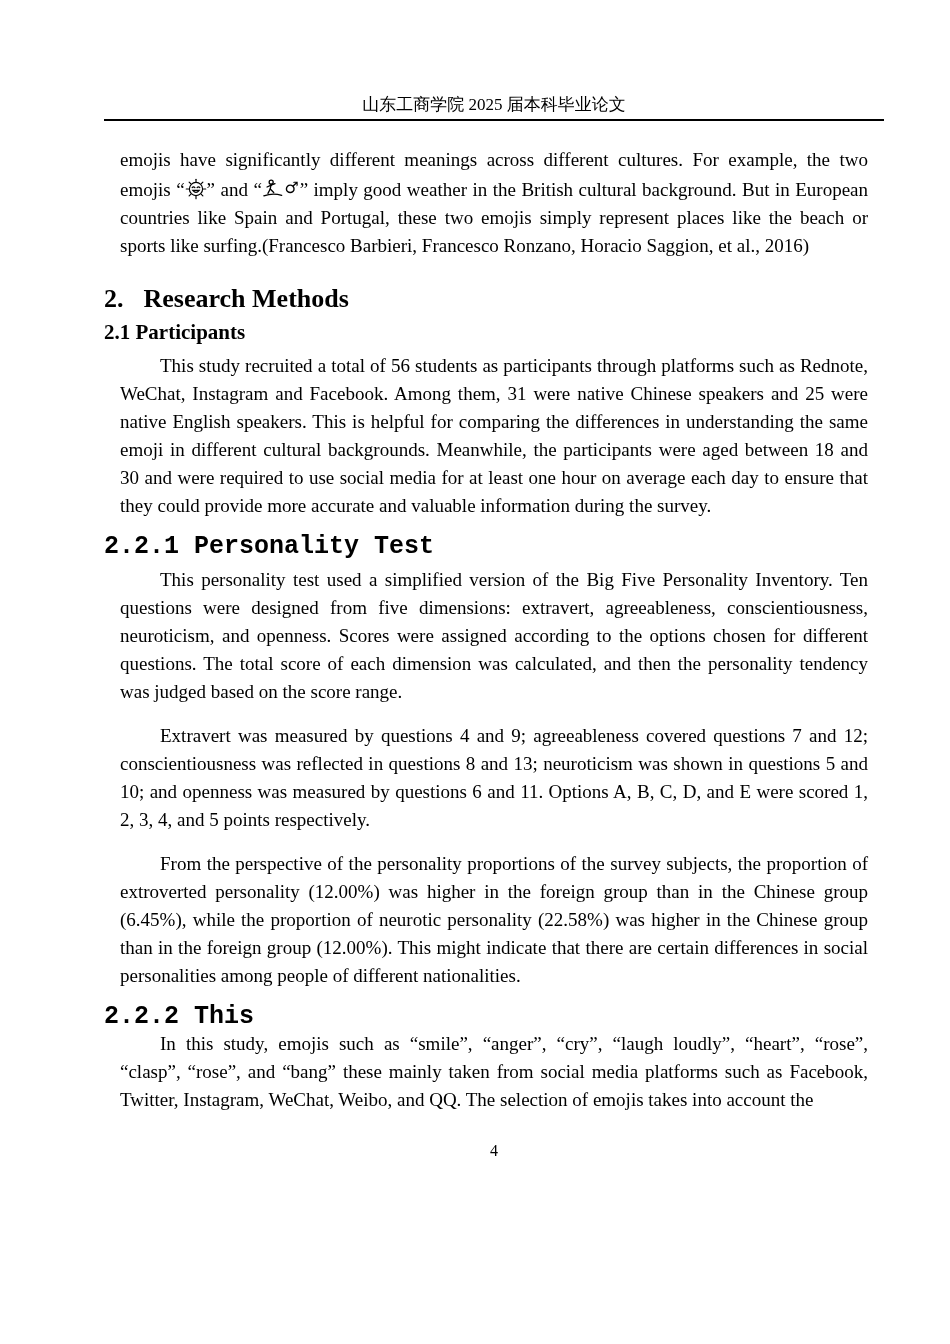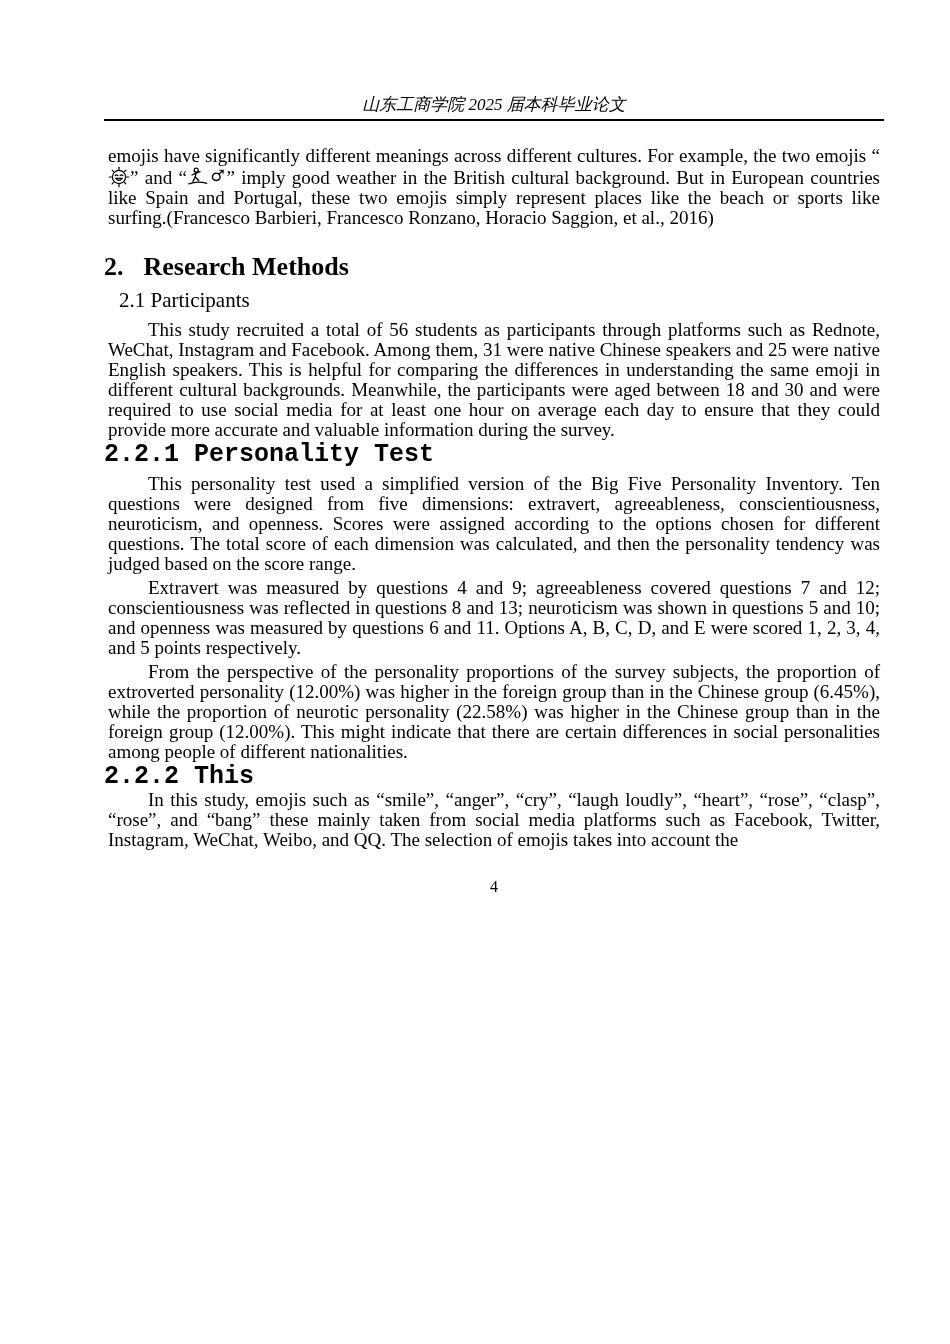--- a/index.html
+++ b/index.html
@@ -21,45 +21,44 @@
   }
   .running-head-wrap {
     padding-top: 94px;
     padding-bottom: 3px;
     border-bottom: 2px solid #000000;
   }
   .running-head {
     text-align: center;
     font-size: 17px;
     line-height: 22px;
-    font-style: italic;
   }
   p.body-p {
-    margin: 4px;
+    margin: 16px;
     font-size: 19px;
-    line-height: 20px;
+    line-height: 28px;
     text-align: justify;
     text-indent: 40px;
   }
   p.no-indent { text-indent: 0; margin-top: 25px; }
   p.mt8 { margin-top: 8px; }
   p.mt7 { margin-top: 7px; }
   p.mt2 { margin-top: 2px; }
   h1.sec {
     margin: 24px 0 0 0;
     font-size: 26px;
     line-height: 30px;
     font-weight: bold;
   }
   h1.sec .h1-num { margin-right: 20px; }
   h2.sec {
-    margin: 5px 0 0 15px;
+    margin: 5px 0 0 0;
     font-size: 21px;
     line-height: 26px;
-    font-weight: normal;
+    font-weight: bold;
   }
   h2.sec.tight { margin-top: 0; }
   h3.sec {
     margin: 2px 0 0 0;
     font-size: 25px;
     line-height: 22px;
     font-weight: bold;
     font-family: Liberation Mono, monospace;
   }
   h3.sec.tight { margin-top: 0; }

